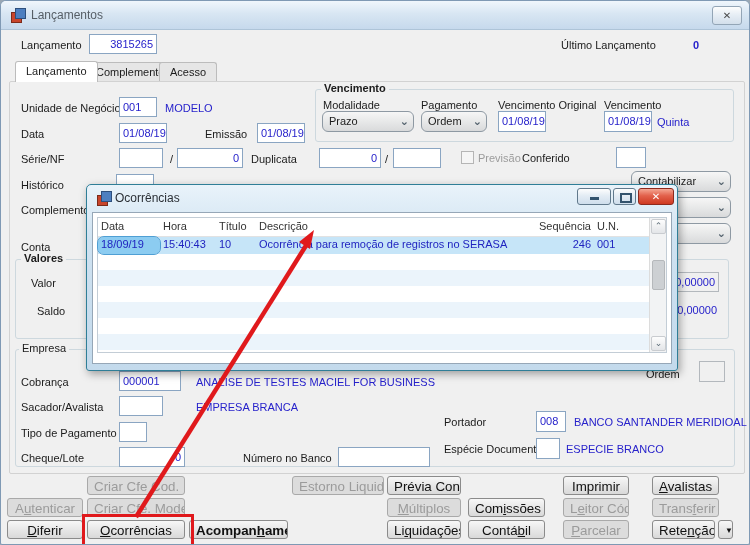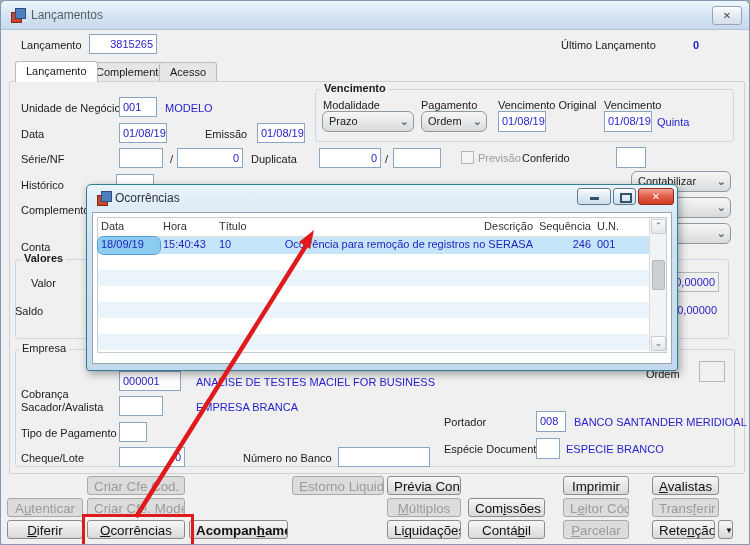--- a/index.html
+++ b/index.html
@@ -48,21 +48,21 @@
       border-radius:5px 5px 3px 3px;z-index:5;box-shadow:2px 3px 8px rgba(0,0,0,.35);}
   .dlg-title-text{position:absolute;left:28px;top:6px;font-size:12px;color:#2b3036;}
   .dlg-body{position:absolute;left:5px;top:27px;width:580px;height:152px;background:#fff;
       border:1px solid #96a7b7;box-sizing:border-box;}
   .grid{position:absolute;left:4px;top:4px;width:570px;height:136px;border:1px solid #c3cdd6;box-sizing:border-box;background:#fff;}
   .gh{display:flex;height:18px;border-bottom:1px solid #e2e2e2;color:#333;}
   .gh div{padding:2px 3px;box-sizing:border-box;overflow:hidden;white-space:nowrap;}
   .gr{display:flex;height:17px;background:#c6e5f8;color:#2024c0;}
   .gr div{padding:1px 3px;box-sizing:border-box;overflow:hidden;white-space:nowrap;}
   .stripe{height:16px;}
-  .c-data{width:62px;} .c-hora{width:56px;} .c-tit{width:40px;} .c-desc{width:280px;text-align:right;}
+  .c-data{width:62px;} .c-hora{width:56px;} .c-tit{width:40px;} .c-desc{width:280px;}
   .c-seq{width:58px;text-align:right;} .c-un{width:36px;}
   .sel-cell{background:#8cccf1;outline:1px solid #4f9fd4;border-radius:6px;}
   .sbar{position:absolute;right:0;top:0;width:17px;height:134px;background:#f2f3f4;border-left:1px solid #dcdcdc;box-sizing:border-box;}
   .sarrow{position:absolute;left:1px;width:15px;height:15px;background:linear-gradient(#fdfdfd,#e3e5e8);
       border:1px solid #c9ccd0;border-radius:2px;text-align:center;line-height:13px;color:#5a6a76;font-size:9px;box-sizing:border-box;}
   .sthumb{position:absolute;left:2px;top:42px;width:13px;height:30px;background:#cdd0d3;border:1px solid #b5b8bb;border-radius:2px;box-sizing:border-box;}
   .dlgbtn{position:absolute;top:3px;height:17px;box-sizing:border-box;border:1px solid #61798c;border-radius:3px;
       background:linear-gradient(#fdfdfd,#e3ecf4 45%,#cfdeec);}
   .dlgbtn.close{background:linear-gradient(#f5a793,#e2614b 45%,#cf3a22);border-color:#8e2a1d;color:#fff;
       text-align:center;line-height:15px;font-weight:bold;font-size:10px;}
@@ -141,26 +141,26 @@
       <span class="chev">⌄</span>
     </div>
   <div class="combo" style="left:630px;top:222px;width:100px;height:21px;z-index:1;">
       <span class="chev">⌄</span>
     </div>
 
   <div class="grp" style="left:14px;top:258px;width:714px;height:80px;"></div>
   <div class="grp-title" style="left:20px;top:251px;">Valores</div>
   <div class="lbl" style="left:30px;top:276px;">Valor</div>
   <div class="tb dis right" style="left:480px;top:271px;width:238px;height:20px;">0,00000</div>
-  <div class="lbl" style="left:14px;top:304px;">Saldo</div>
+  <div class="lbl" style="left:36px;top:304px;">Saldo</div>
   <div class="lbl blue" style="left:560px;top:303px;width:156px;text-align:right;">0,00000</div>
 
   <div class="grp" style="left:14px;top:348px;width:720px;height:118px;"></div>
   <div class="grp-title" style="left:18px;top:341px;font-weight:normal;">Empresa</div>
-  <div class="lbl" style="left:20px;top:375px;margin-top:12px;">Cobrança</div>
+  <div class="lbl" style="left:20px;top:375px;">Cobrança</div>
   <div class="tb" style="left:118px;top:370px;width:62px;height:20px;">000001</div>
   <div class="lbl blue" style="left:195px;top:375px;">ANALISE DE TESTES MACIEL FOR BUSINESS</div>
   <div class="lbl" style="left:20px;top:400px;">Sacador/Avalista</div>
   <div class="tb" style="left:118px;top:395px;width:44px;height:20px;"></div>
   <div class="lbl blue" style="left:195px;top:400px;">EMPRESA BRANCA</div>
   <div class="lbl" style="left:20px;top:426px;">Tipo de Pagamento</div>
   <div class="tb" style="left:118px;top:421px;width:28px;height:20px;"></div>
   <div class="lbl" style="left:20px;top:451px;">Cheque/Lote</div>
   <div class="tb right" style="left:118px;top:446px;width:66px;height:20px;">0</div>
   <div class="lbl" style="left:242px;top:451px;">Número no Banco</div>

